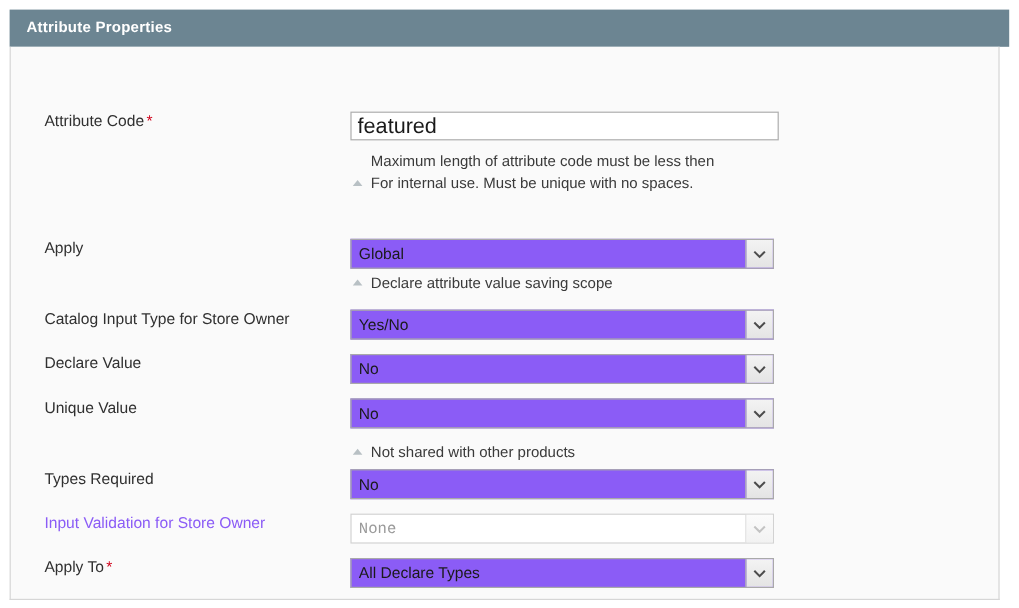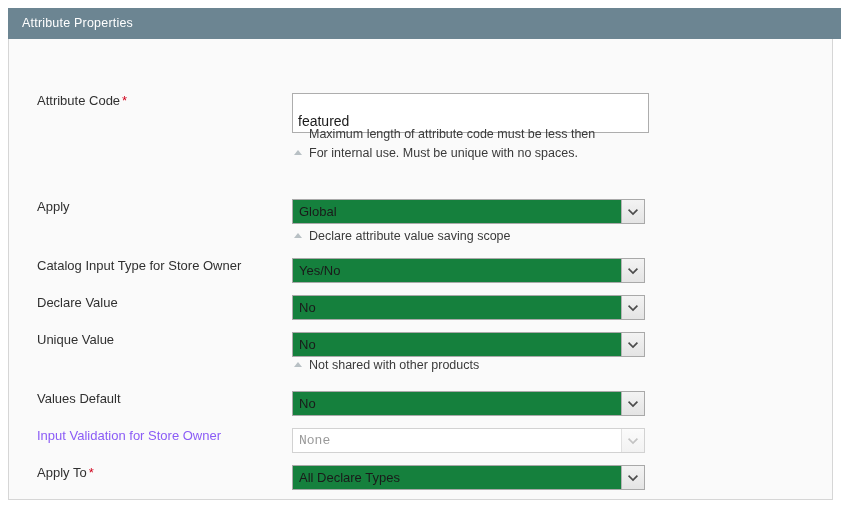--- a/index.html
+++ b/index.html
@@ -19,21 +19,21 @@
     position: absolute;
     left: 8px;
     top: 8px;
     width: 833px;
   }
 
   .panel-header {
     background: #6c8592;
     color: #ffffff;
     font-size: 12.5px;
-    font-weight: normal;
+    font-weight: bold;
     letter-spacing: 0.2px;
     padding: 8px 0 8px 14px;
     height: 15px;
     line-height: 15px;
     box-sizing: content-box;
   }
 
   .panel-body {
     background: #fafafa;
     border: 1px solid #d6d6d6;
@@ -79,34 +79,34 @@
 
   
   .text-input {
     width: 350px;
     height: 22px;
     box-sizing: content-box;
     border: 1px solid #adadad;
     background: #ffffff;
     color: #1a1a1a;
     font-family: "Liberation Sans", sans-serif;
-    font-size: 14px;
-    padding: 16px 0 0 5px;
+    font-size: 18px;
+    padding: 0 0 0 5px;
     line-height: 22px;
     outline: none;
     border-radius: 0;
   }
 
   
   .select-box {
     position: relative;
     width: 351px;
     height: 23px;
     border: 1px solid #a9a9a9;
-    background: #15803d;
+    background: #8b5cf6;
     box-sizing: content-box;
     cursor: pointer;
   }
   .select-value {
     position: absolute;
     left: 6px;
     top: 0;
     right: 26px;
     height: 23px;
     line-height: 23px;
@@ -231,25 +231,25 @@
           <div class="select-box">
             <div class="select-value">No</div>
             <div class="select-arrow">
               <svg width="12" height="12" viewBox="0 0 12 12" aria-hidden="true">
                 <path d="M2.2 4.3 L6 8.1 L9.8 4.3" fill="none" stroke="#4c4c4c" stroke-width="1.7" stroke-linecap="square"></path>
               </svg>
             </div>
           </div>
         </div>
       </div>
-      <div class="field-note" style="top: 317px;">
+      <div class="field-note" style="top: 329px;">
         <div class="note-line"><span class="note-tri"></span><span>Not shared with other products</span></div>
       </div>
       <div class="field-row" style="top: 352px;">
-        <div class="field-label"><span>Values Default</span></div>
+        <div class="field-label"><span>Types Required</span></div>
         <div class="field-control">
           <div class="select-box">
             <div class="select-value">No</div>
             <div class="select-arrow">
               <svg width="12" height="12" viewBox="0 0 12 12" aria-hidden="true">
                 <path d="M2.2 4.3 L6 8.1 L9.8 4.3" fill="none" stroke="#4c4c4c" stroke-width="1.7" stroke-linecap="square"></path>
               </svg>
             </div>
           </div>
         </div>

